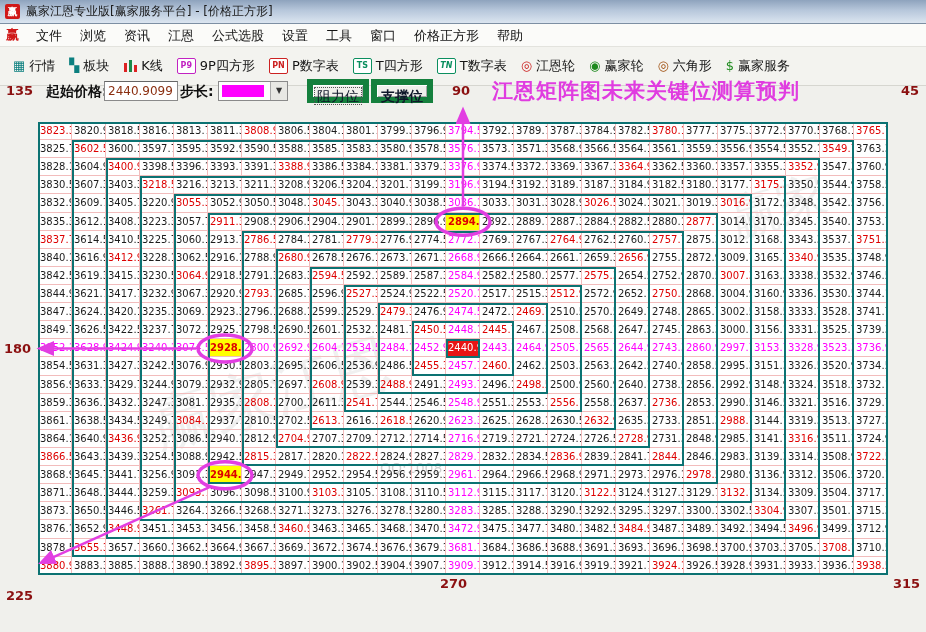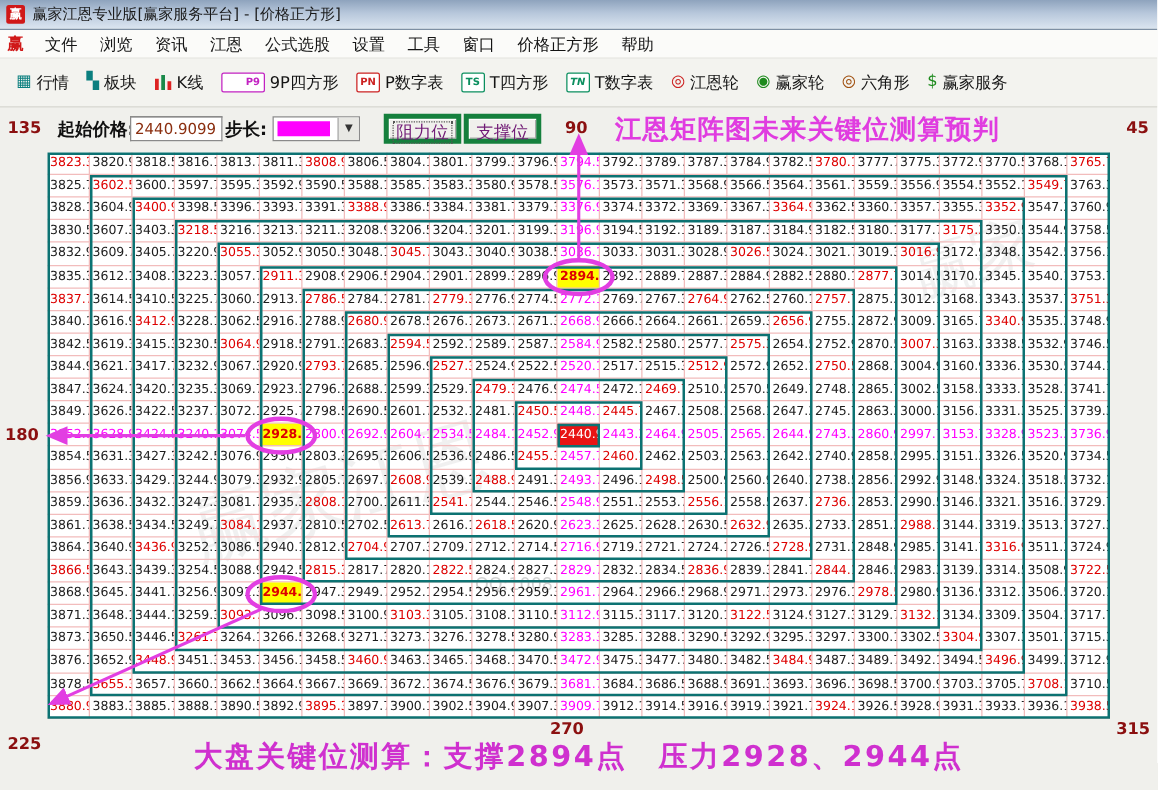--- a/index.html
+++ b/index.html
@@ -23,32 +23,32 @@
   .tbitem{display:flex;align-items:center;gap:4px;font-size:13px;color:#151515;padding:3px 5px;border-radius:2px;}
   .tbglyph{font-size:13px;line-height:14px;}
   .tbbadge{display:inline-block;width:17px;height:14px;background:#fff;border:1px solid;
     font-size:8px;font-weight:bold;text-align:center;line-height:14px;border-radius:2px;}
   .ico-candle{display:inline-block;width:14px;height:14px;position:relative;}
   .ico-candle i{position:absolute;bottom:1px;width:3px;background:#d22;}
   .ico-candle i:nth-child(1){left:1px;height:9px;}
   .ico-candle i:nth-child(2){left:6px;height:12px;background:#1a8a4a;}
   .ico-candle i:nth-child(3){left:11px;height:7px;}
   
-  .controls{position:absolute;left:0;top:86px;width:878px;height:36px;}
+  .controls{position:absolute;left:0;top:74px;width:878px;height:36px;}
   .ctl-label{position:absolute;font-size:14px;font-weight:bold;color:#101010;top:9px;}
   .ctl-input{position:absolute;left:104px;top:7px;width:66px;height:18px;border:1px solid #8a8a8a;
     border-top-color:#666;background:#fff;font-size:12px;color:#8b2f10;padding:0 3px;font-family:"DejaVu Sans",sans-serif;}
   .combo{position:absolute;left:218px;top:7px;width:70px;height:20px;background:#fff;border:1px solid #8a8a8a;
     box-sizing:border-box;display:flex;align-items:center;}
   .combo-swatch{width:42px;height:12px;margin-left:3px;}
   .combo-btn{margin-left:auto;width:16px;height:18px;background:#e8e8e4;border-left:1px solid #aaa;
     font-size:8px;text-align:center;line-height:18px;color:#333;}
   .winbtn{position:absolute;top:5px;height:24px;width:62px;background:#f0f0ec;
-    border:4px solid #15803d;box-shadow:inset 1px 1px 0 #ffffff,inset -1px -1px 0 #a8a8a8;
-    font-size:14px;text-align:center;line-height:22px;color:#701a75;box-sizing:border-box;}
+    border:6px solid #15803d;box-shadow:inset 1px 1px 0 #ffffff,inset -1px -1px 0 #a8a8a8;
+    font-size:14px;text-align:center;line-height:22px;color:#0f172a;box-sizing:border-box;}
   .winbtn.focus span{outline:1px dotted #555;padding:0 2px;}
   .hdr-title{position:absolute;left:492px;top:3px;font-size:21px;font-weight:bold;color:#e03ce0;letter-spacing:1px;}
   .cornerlbl{position:absolute;font-size:13px;font-weight:bold;color:#8b1010;}
   
   .gridwrap{position:absolute;left:38px;top:122px;width:850px;height:453px;background:#fff;}
   .wm{position:absolute;color:#000;pointer-events:none;white-space:nowrap;z-index:1;}
   .cells{position:absolute;left:0;top:0;display:grid;grid-template-columns:repeat(25,34px);
     grid-auto-rows:18.12px;z-index:2;}
   .cell{box-sizing:border-box;border-right:1px solid #f2bcbc;border-bottom:1px solid #f2bcbc;
     font-size:10px;line-height:18px;color:#1c1c1c;overflow:hidden;white-space:nowrap;padding-left:2px;}
@@ -88,21 +88,21 @@
       </div>
       <div class="tbitem">
         <span class="ico-candle">
           <i></i>
           <i></i>
           <i></i>
         </span>
         <span>K线</span>
       </div>
       <div class="tbitem">
-        <span class="tbbadge" style="border-color: rgb(194, 34, 194); color: rgb(194, 34, 194); padding-left: 16px;">P9</span>
+        <span class="tbbadge" style="border-color: rgb(194, 34, 194); color: rgb(194, 34, 194);">P9</span>
         <span>9P四方形</span>
       </div>
       <div class="tbitem">
         <span class="tbbadge" style="border-color: rgb(204, 34, 34); color: rgb(204, 34, 34);">PN</span>
         <span>P数字表</span>
       </div>
       <div class="tbitem">
         <span class="tbbadge" style="border-color: rgb(11, 143, 95); color: rgb(11, 143, 95);">TS</span>
         <span>T四方形</span>
       </div>
@@ -131,21 +131,21 @@
   <div class="controls">
     <span class="cornerlbl" style="left:6px;top:9px;">135</span>
     <span class="ctl-label" style="left:46px;">起始价格:</span>
     <input class="ctl-input" value="2440.9099" style="">
     <span class="ctl-label" style="left:180px;">步长:</span>
     <div class="combo">
       <div class="combo-swatch" id="step-swatch" style="background: rgb(255, 0, 255);"></div>
       <div class="combo-btn">▼</div>
     </div>
     <div class="winbtn focus" style="left:307px;"><span>阻力位</span></div>
-    <div class="winbtn" style="left:371px;"><span>支撑位</span></div>
+    <div class="winbtn" style="left:371px;font-weight:bold;"><span>支撑位</span></div>
     <span class="cornerlbl" style="left:452px;top:9px;">90</span>
     <span class="hdr-title">江恩矩阵图未来关键位测算预判</span>
     <span class="cornerlbl" style="left:901px;top:9px;">45</span>
   </div>
 
   <div class="gridwrap" id="gridwrap">
     <div id="wmlayer">
         <div class="wm" style="left: 110px; top: 230px; font-size: 62px; opacity: 0.07; color: rgb(64, 64, 64); transform: rotate(-16deg);">赢家江恩</div>
         <div class="wm" style="left: 690px; top: 52px; font-size: 50px; opacity: 0.07; color: rgb(64, 64, 64); transform: rotate(-16deg);">赢家</div>
         <div class="wm" style="left: 342px; top: 338px; font-size: 14px; opacity: 0.45; color: rgb(154, 154, 154); transform: rotate(0deg);">QQ:1008</div>
@@ -805,14 +805,13 @@
         <line x1="158" y1="226.5" x2="6" y2="226.5" stroke="#e23ee2" stroke-width="2.5" marker-end="url(#ah)"></line>
         <line x1="171" y1="365.34000000000003" x2="7" y2="438.94" stroke="#e23ee2" stroke-width="2.5" marker-end="url(#ah)"></line>
       </svg>
   </div>
 
   <span class="cornerlbl" style="left:4px;top:341px;">180</span>
   <span class="cornerlbl" style="left:6px;top:588px;">225</span>
   <span class="cornerlbl" style="left:440px;top:576px;">270</span>
   <span class="cornerlbl" style="left:893px;top:576px;">315</span>
 
-  <div class="footer-summary">大盘关键位测算：支撑2894点　压力2928、2944点</div>
 </div>
 
 </body></html>

